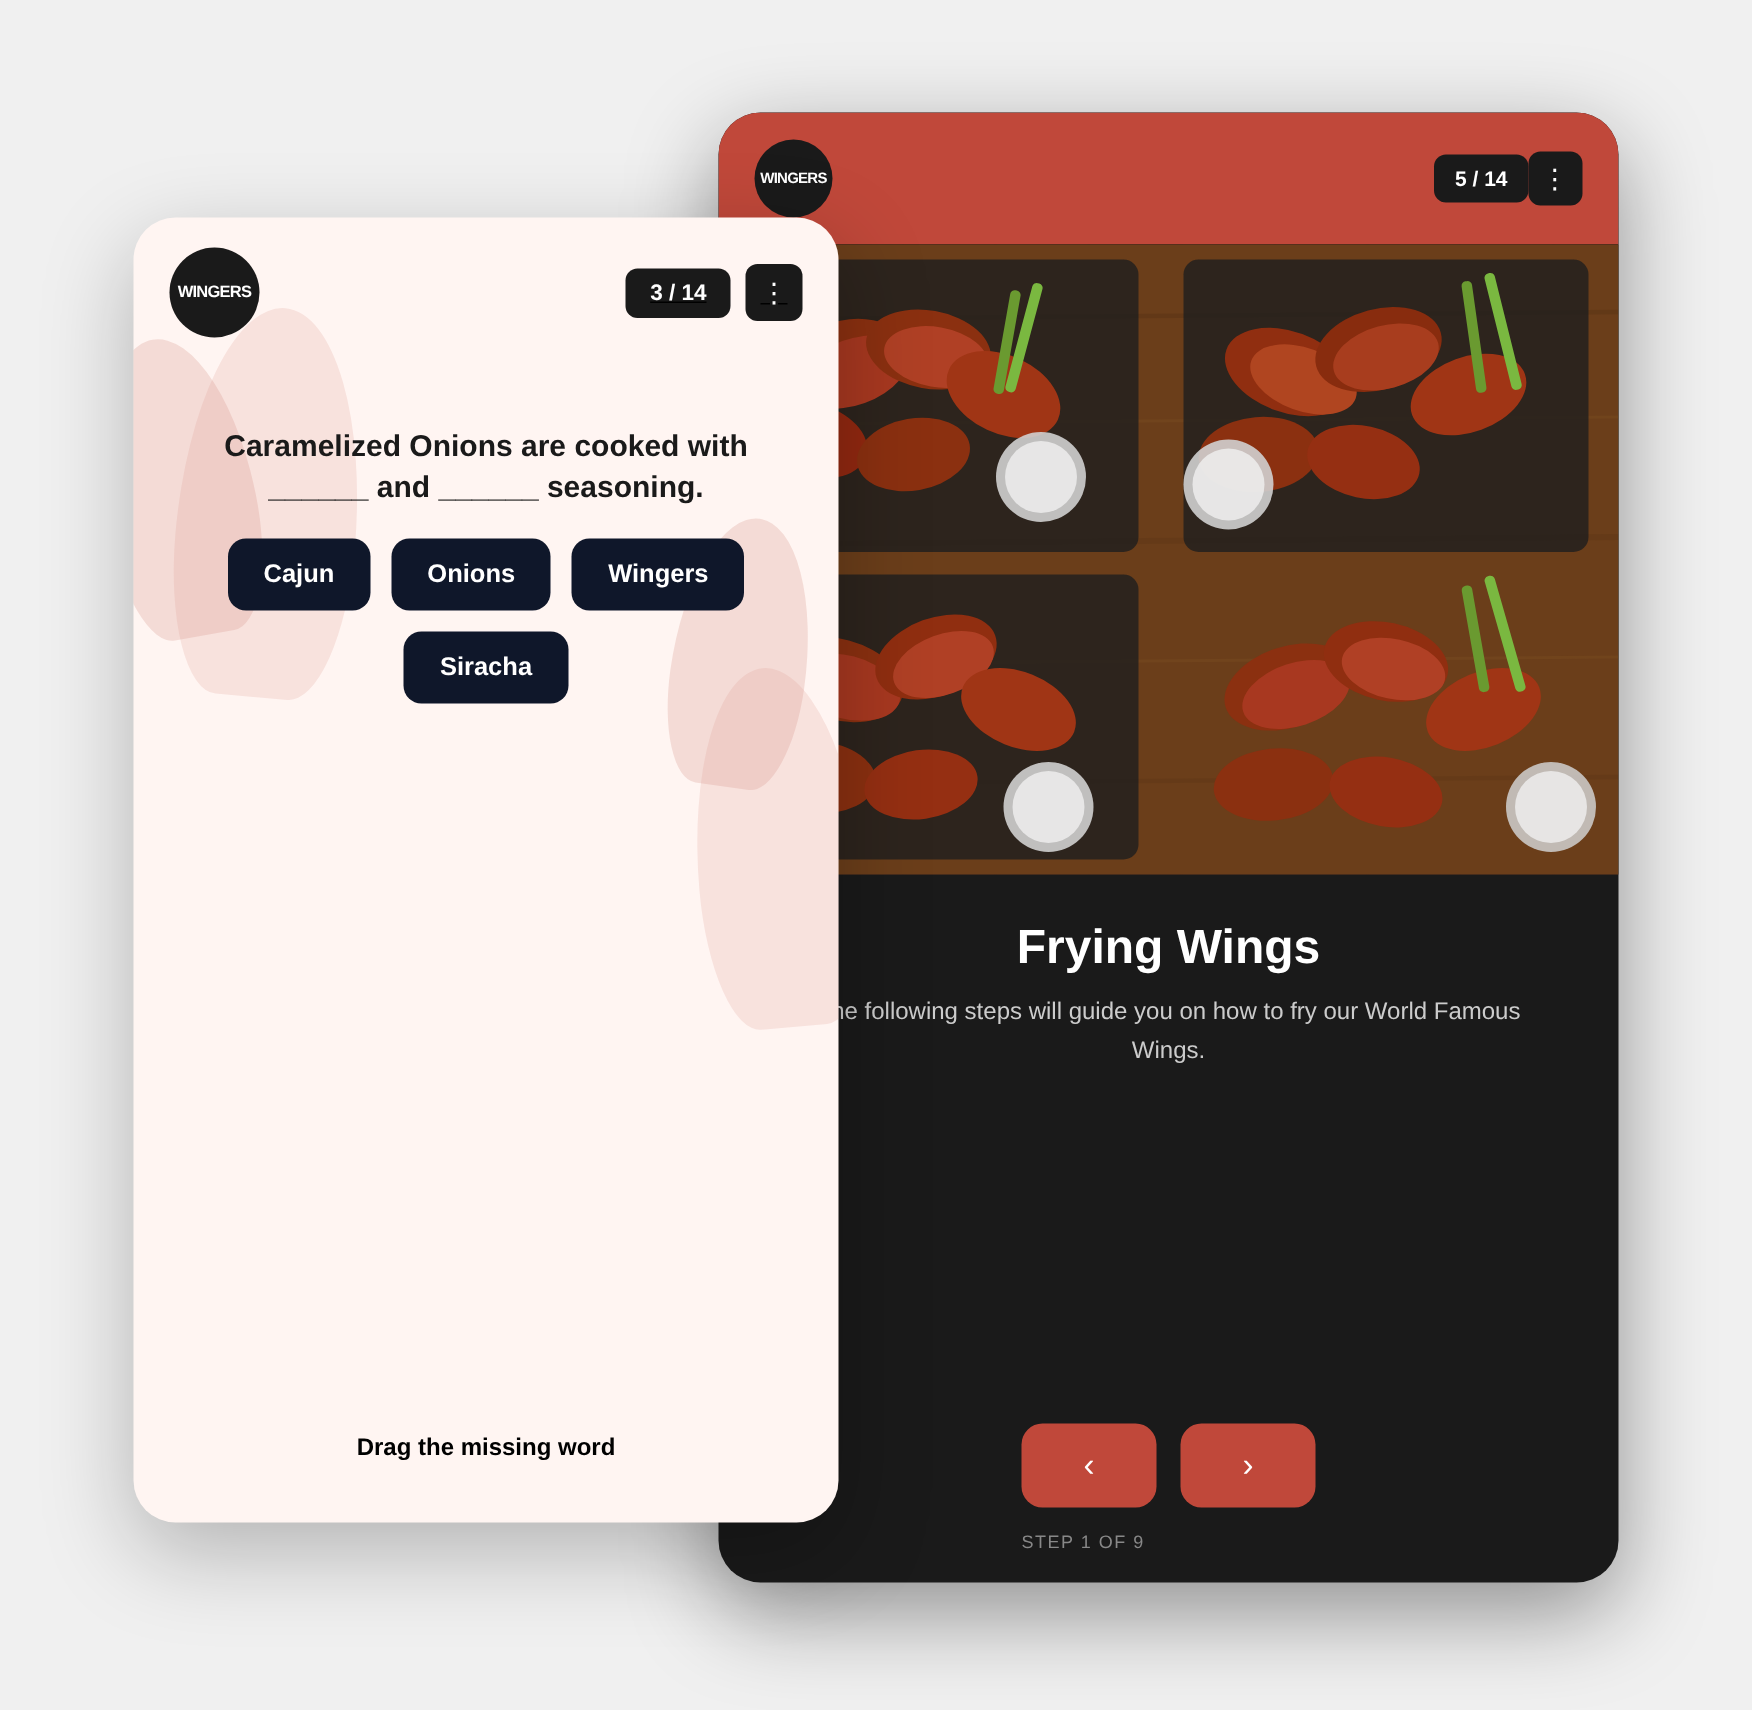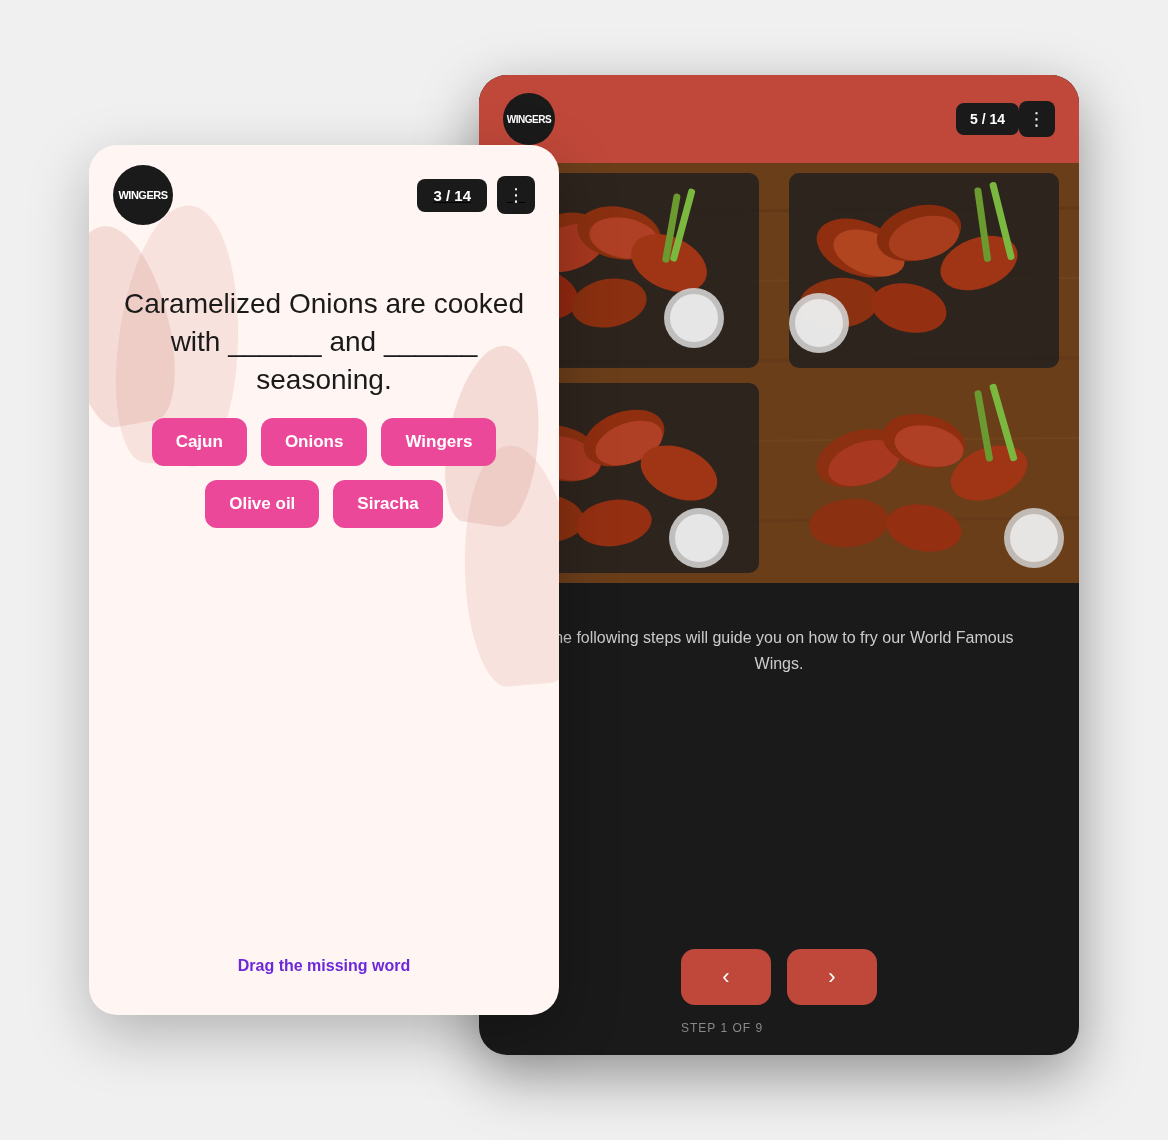--- a/index.html
+++ b/index.html
@@ -287,52 +287,52 @@
       display: flex;
       flex-direction: column;
       align-items: center;
       justify-content: space-between;
       padding: 20px 30px 30px;
       position: relative;
       z-index: 1;
     }
 
     .quiz-question {
-      font-size: 28px;
-      font-weight: 400;
+      font-size: 20px;
+      font-weight: 700;
       color: #1a1a1a;
       text-align: center;
       line-height: 1.35;
       margin-top: 20px;
     }
 
     .answer-options {
       display: flex;
       flex-wrap: wrap;
       gap: 14px;
       justify-content: center;
       margin-top: 20px;
     }
 
     .answer-chip {
-      background: #ec4899;
+      background: #0f172a;
       color: white;
       padding: 14px 24px;
       border-radius: 12px;
       font-size: 17px;
       font-weight: 700;
       cursor: grab;
       border: none;
       user-select: none;
     }
 
     .drag-hint {
       font-size: 16px;
       font-weight: 700;
-      color: #6d28d9;
+      color: #000000;
       text-align: center;
       margin-bottom: 10px;
     }
   </style>
 </head>
 <body>
 
 <div class="scene">
 
   <div class="back-card">
@@ -416,20 +416,21 @@
         <circle cx="555" cy="375" r="30" fill="#d0d0d0" opacity="0.85"></circle>
         <circle cx="555" cy="375" r="24" fill="#f0f0f0" opacity="0.8"></circle>
 
         <rect x="495" y="228" width="7" height="72" rx="3" fill="#6a9a30" transform="rotate(-10 495 228)"></rect>
         <rect x="510" y="222" width="7" height="80" rx="3" fill="#7ab840" transform="rotate(-16 510 222)"></rect>
       </svg>
     </div>
 
     <div class="back-card-content">
       <div>
+        <div class="frying-wings-title">Frying Wings</div>
         <div class="frying-wings-desc">The following steps will guide you on how to fry our World Famous Wings.</div>
       </div>
       <div>
         <div class="nav-buttons">
           <button class="nav-btn">‹</button>
           <button class="nav-btn">›</button>
         </div>
         <div class="step-indicator">STEP 1 OF 9</div>
       </div>
     </div>
@@ -454,21 +455,20 @@
       </div>
     </div>
 
     <div class="front-card-body">
       <div>
         <div class="quiz-question">Caramelized Onions are cooked with ______ and ______ seasoning.</div>
         <div class="answer-options">
           <button class="answer-chip">Cajun</button>
           <button class="answer-chip">Onions</button>
           <button class="answer-chip">Wingers</button>
-          <button class="answer-chip">Olive oil</button>
           <button class="answer-chip">Siracha</button>
         </div>
       </div>
       <div class="drag-hint">Drag the missing word</div>
     </div>
   </div>
 
 </div>
 
 </body></html>

